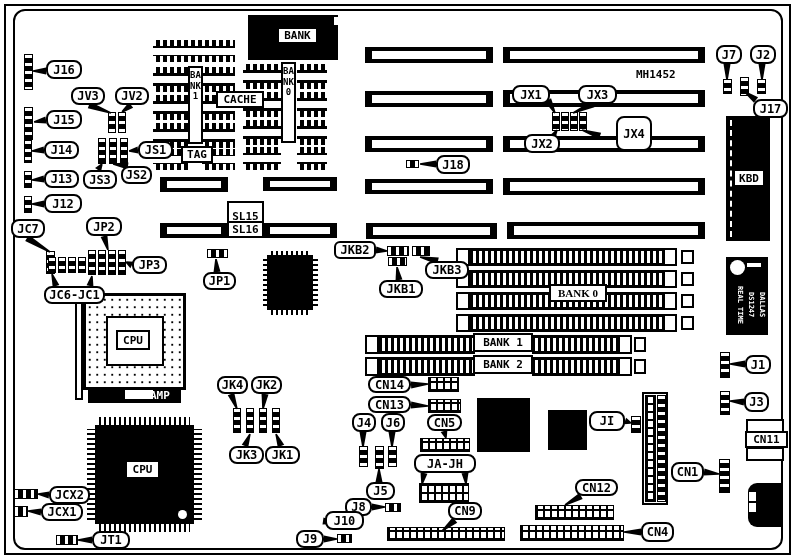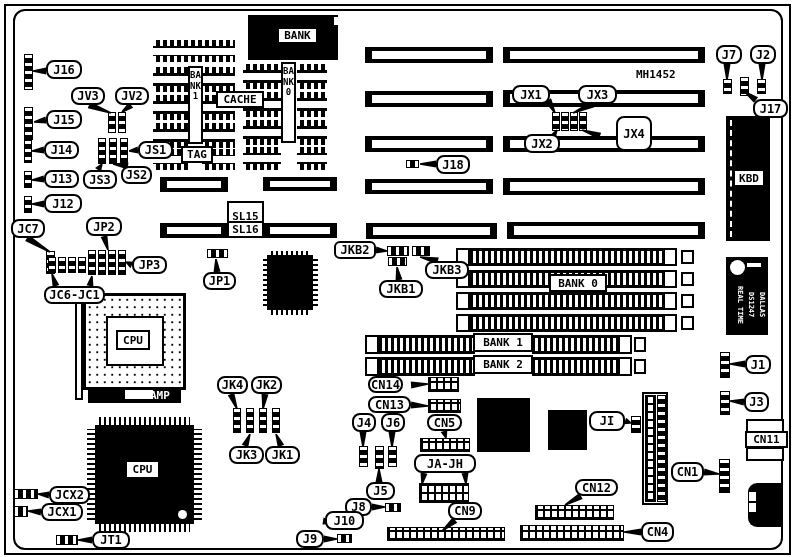--- a/index.html
+++ b/index.html
@@ -200,21 +200,21 @@
       <div class="shp jack" style="left: 748px; top: 483px; width: 34px; height: 44px;"></div>
       <div class="shp wfill" style="left: 749px; top: 492px; width: 7px; height: 9px;"></div>
       <div class="shp wfill" style="left: 749px; top: 503px; width: 7px; height: 9px;"></div>
       <div class="shp tag" style="left: 277px; top: 27px; width: 41px; height: 17px;">BANK</div>
       <div class="shp tag" style="left: 216px; top: 91px; width: 48px; height: 17px;">CACHE</div>
       <div class="shp tag" style="left: 181px; top: 146px; width: 32px; height: 17px;">TAG</div>
       <div class="shp vtag" style="left: 188px; top: 66px; width: 15px; height: 78px;">BANK1</div>
       <div class="shp vtag" style="left: 281px; top: 62px; width: 15px; height: 81px;">BANK0</div>
       <div class="shp tag" style="left: 227px; top: 175px; width: 37px; height: 30px; margin-top: 26px;">SL15</div>
       <div class="shp tag" style="left: 227px; top: 221px; width: 37px; height: 17px;">SL16</div>
-      <div class="shp tag" style="left: 549px; top: 274px; width: 58px; height: 18px;">BANK 0</div>
+      <div class="shp tag" style="left: 549px; top: 284px; width: 58px; height: 18px; font-family: Liberation Serif, serif;">BANK 0</div>
       <div class="shp tag" style="left: 473px; top: 333px; width: 60px; height: 19px;">BANK 1</div>
       <div class="shp tag" style="left: 473px; top: 355px; width: 60px; height: 19px;">BANK 2</div>
       <div class="shp tag" style="left: 116px; top: 330px; width: 34px; height: 20px;">CPU</div>
       <div class="shp tag" style="left: 125px; top: 460px; width: 35px; height: 19px;">CPU</div>
       <div class="shp tag" style="left: 733px; top: 169px; width: 32px; height: 18px;">KBD</div>
       <div class="shp tag" style="left: 745px; top: 431px; width: 43px; height: 17px;">CN11</div>
       <div class="shp text" style="left: 636px; top: 67px; width: 48px; height: 14px;">MH1452</div>
     </div>
   <svg id="leads" viewBox="0 0 793 557">
       <polygon points="46,67.5 46,74.5 33,71.8 33,70.2" fill="#000"></polygon>
@@ -294,21 +294,21 @@
       <div class="co" style="left: 588px; top: 116px; width: 36px; height: 35px; margin-left: 28px;">JX4</div>
       <div class="co" style="left: 436px; top: 155px; width: 34px; height: 19px;">J18</div>
       <div class="co" style="left: 334px; top: 241px; width: 42px; height: 18px; border-radius: 6px;">JKB2</div>
       <div class="co" style="left: 425px; top: 261px; width: 44px; height: 18px;">JKB3</div>
       <div class="co" style="left: 379px; top: 280px; width: 44px; height: 18px;">JKB1</div>
       <div class="co" style="left: 203px; top: 272px; width: 33px; height: 18px;">JP1</div>
       <div class="co" style="left: 217px; top: 376px; width: 31px; height: 18px;">JK4</div>
       <div class="co" style="left: 251px; top: 376px; width: 31px; height: 18px;">JK2</div>
       <div class="co" style="left: 229px; top: 446px; width: 35px; height: 18px;">JK3</div>
       <div class="co" style="left: 265px; top: 446px; width: 35px; height: 18px;">JK1</div>
-      <div class="co" style="left: 368px; top: 376px; width: 35px; height: 17px;">CN14</div>
+      <div class="co" style="left: 368px; top: 376px; width: 43px; height: 17px;">CN14</div>
       <div class="co" style="left: 368px; top: 396px; width: 43px; height: 17px;">CN13</div>
       <div class="co" style="left: 427px; top: 414px; width: 35px; height: 17px;">CN5</div>
       <div class="co" style="left: 414px; top: 454px; width: 62px; height: 19px;">JA-JH</div>
       <div class="co" style="left: 448px; top: 502px; width: 34px; height: 18px;">CN9</div>
       <div class="co" style="left: 352px; top: 413px; width: 24px; height: 19px;">J4</div>
       <div class="co" style="left: 381px; top: 413px; width: 24px; height: 19px;">J6</div>
       <div class="co" style="left: 366px; top: 482px; width: 29px; height: 18px;">J5</div>
       <div class="co" style="left: 345px; top: 498px; width: 27px; height: 18px;">J8</div>
       <div class="co" style="left: 284px; top: 511px; width: 39px; height: 19px; margin-left: 41px;">J10</div>
       <div class="co" style="left: 296px; top: 530px; width: 28px; height: 18px;">J9</div>

